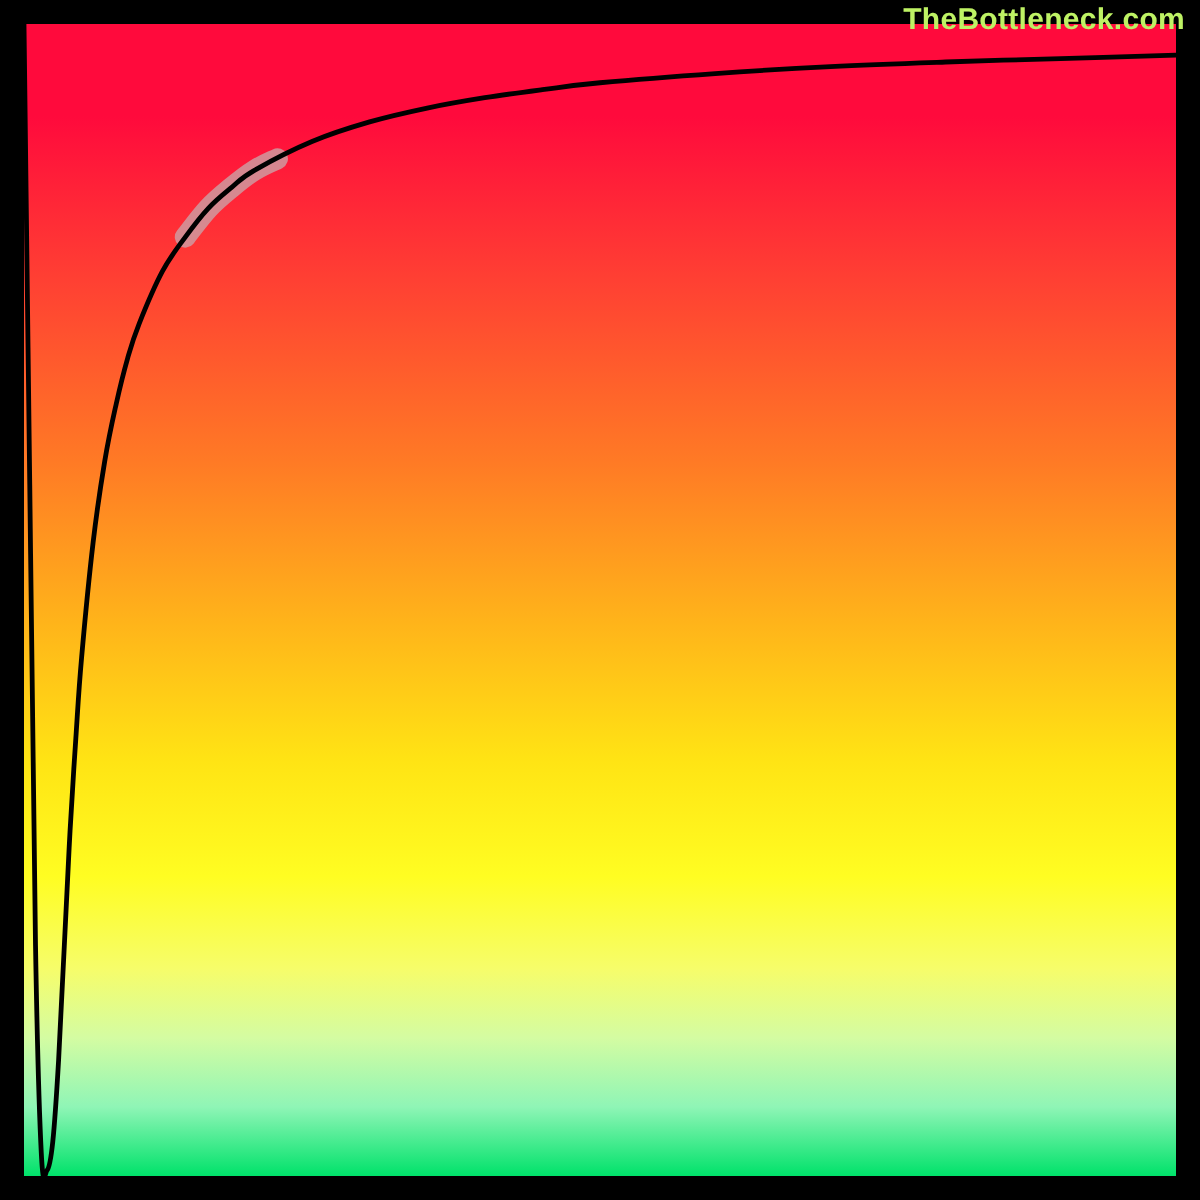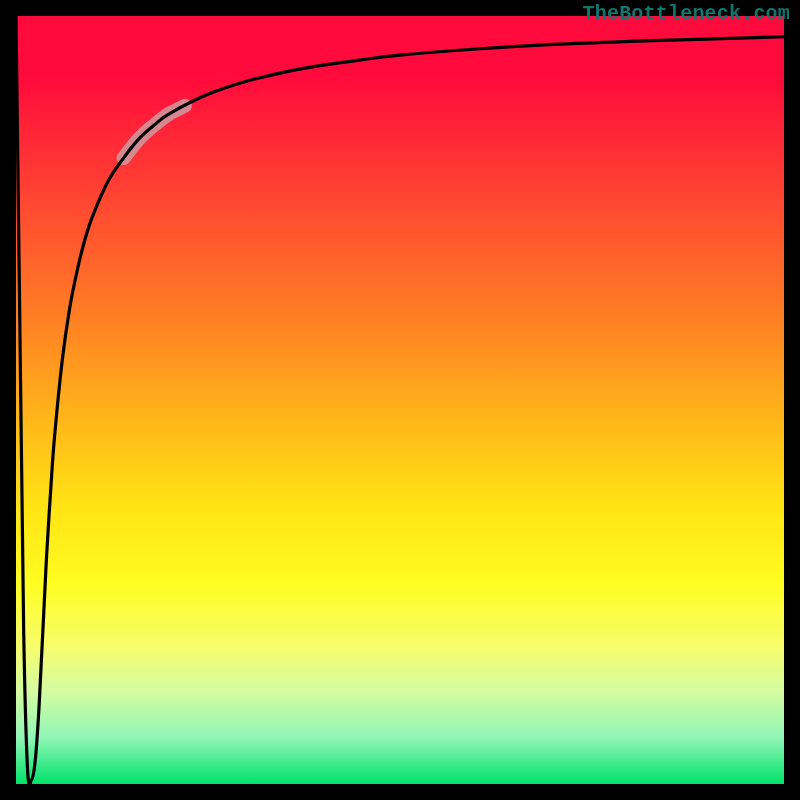--- a/index.html
+++ b/index.html
@@ -35,26 +35,25 @@
       #f6fd6a 82%,
       #d4fca2 88%,
       #8ff5b6 94%,
       #00e26a 100%
     );
   }
   .attribution {
     position: absolute;
     top: 2px;
     right: 10px;
-    color: #0f766e;
+    color: #bef264;
     font-size: 20px;
     font-weight: 600;
     letter-spacing: 0.2px;
     user-select: none;
-    font-family: Liberation Mono, monospace;
   }
   svg.curve-layer {
     position: absolute;
     inset: 0;
     width: 768px;
     height: 768px;
     overflow: visible;
   }
 </style>
 </head>

